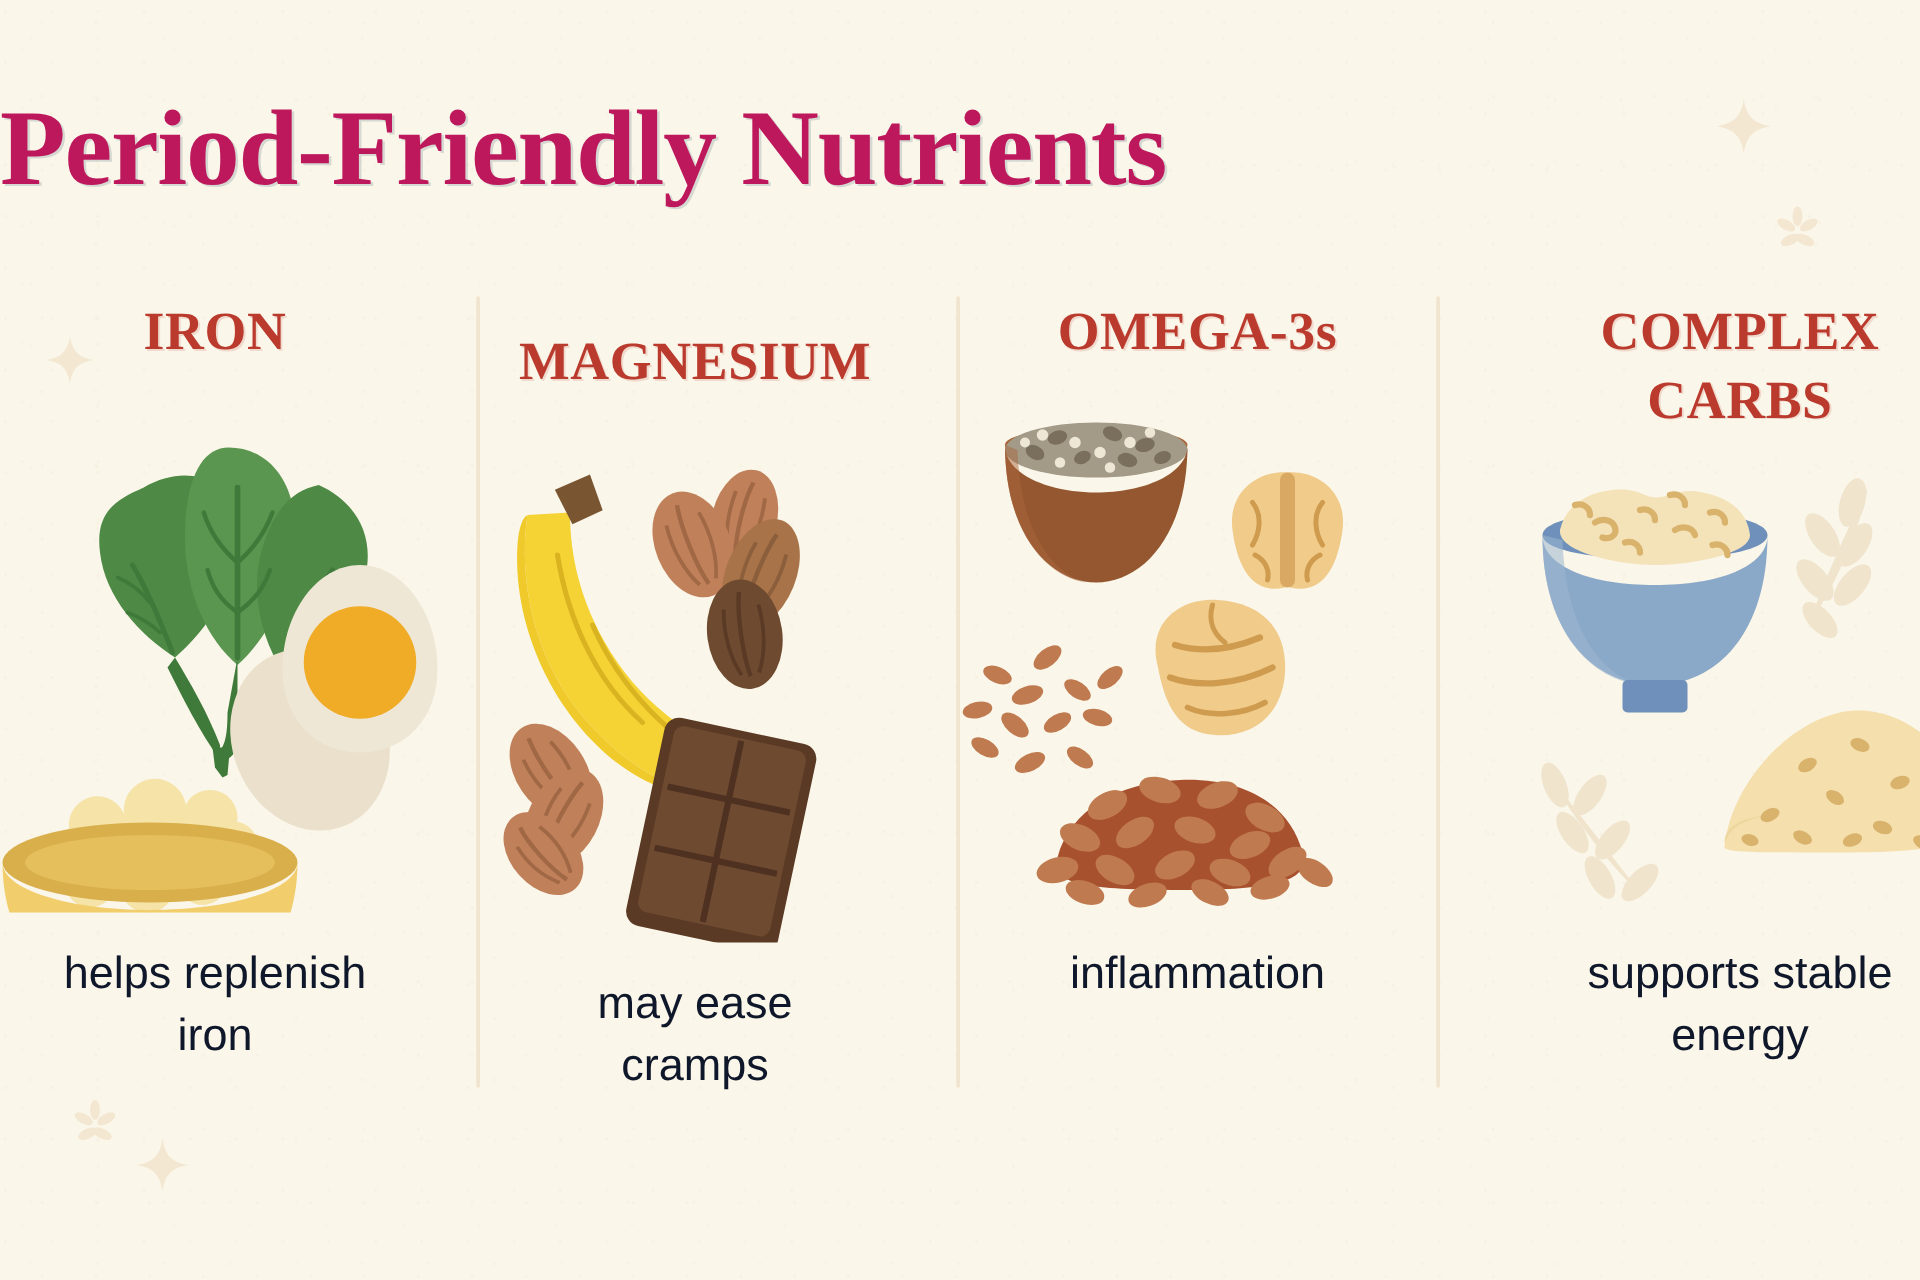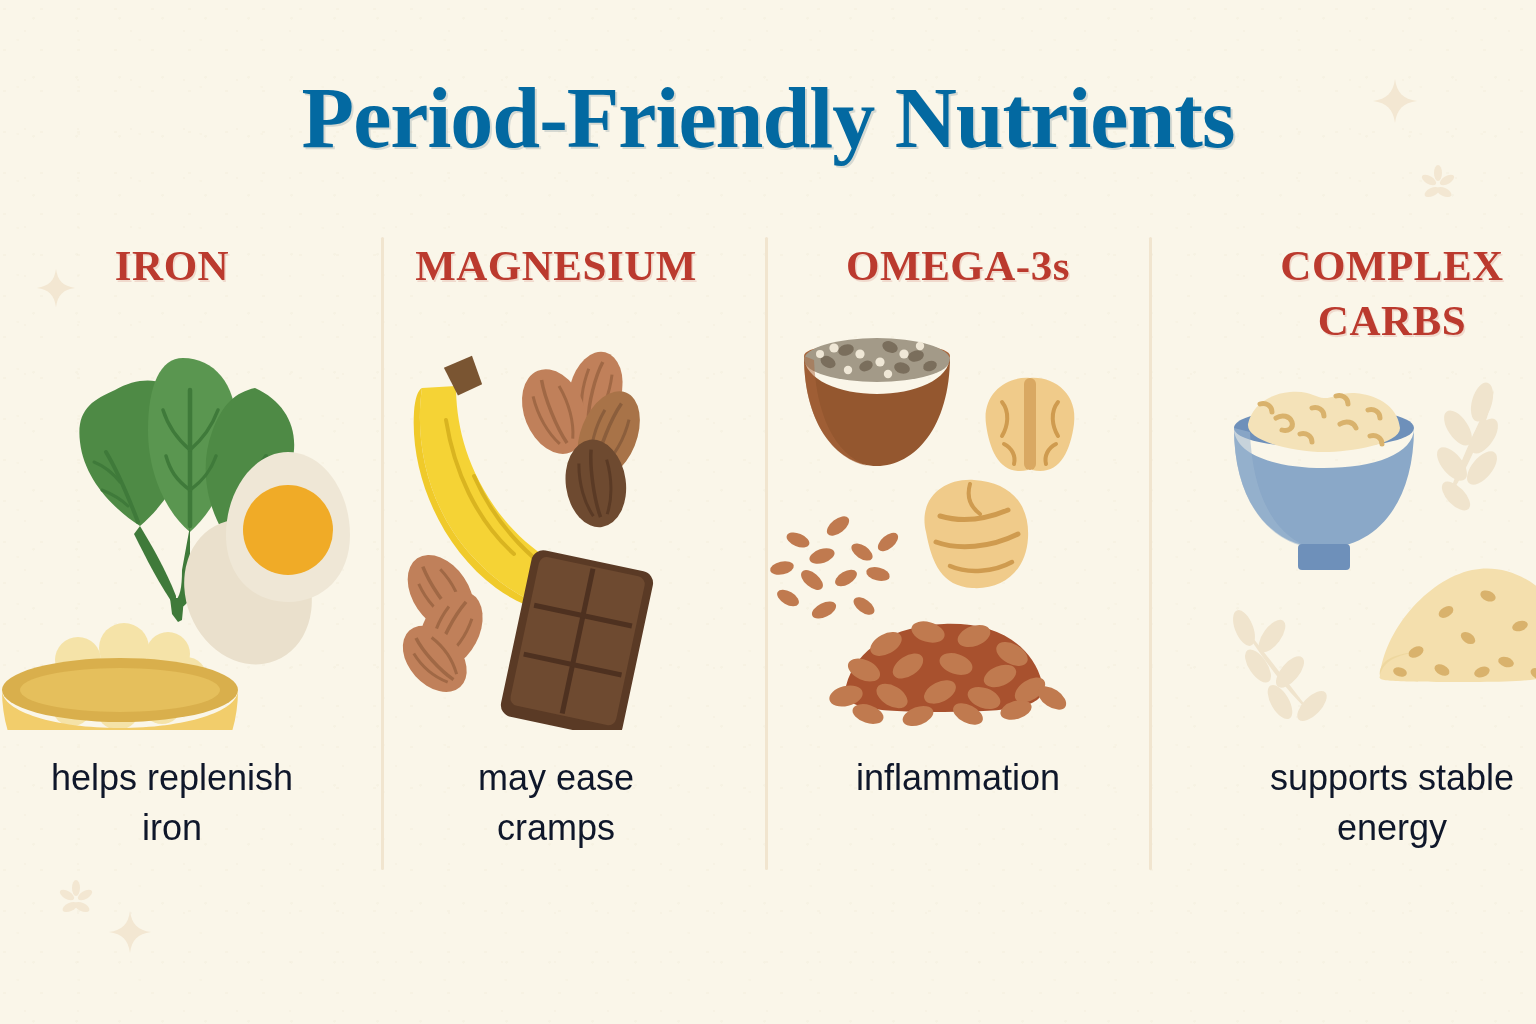--- a/index.html
+++ b/index.html
@@ -29,26 +29,26 @@
       radial-gradient(circle at 29% 85%, rgba(222,210,180,.16) 0 1.2px, transparent 1.4px);
     background-size: 37px 41px, 53px 49px, 43px 59px, 61px 47px;
   }
 
   
   #title {
     position: absolute;
     top: 68px;
     left: 0;
     width: 1536px;
-    text-align: center;
+    text-align: left;
     font-family: "Liberation Serif", "DejaVu Serif", serif;
     font-weight: 700;
     font-size: 86px;
     letter-spacing: -1px;
-    color: #0369a1;
+    color: #be185d;
     text-shadow: 2px 2px 0 rgba(33,69,95,.16);
     white-space: nowrap;
   }
 
   
   .divider {
     position: absolute;
     top: 237px;
     width: 3px;
     height: 633px;
@@ -199,21 +199,21 @@
         </g>
       </svg>
     </div>
 
     <div class="col-cap">
       <div>helps replenish</div>
       <div>iron</div>
     </div>
   </div>
 
-  <div class="col" style="left:384px;">
+  <div class="col" style="left:384px;margin-top:24px;">
     <div class="col-head">MAGNESIUM</div>
 
     <div class="col-art">
       <svg width="384" height="400" viewBox="0 0 384 400">
 
         <g>
           <path d="M38 58 C30 112 44 178 88 226 C132 274 186 292 216 280 C226 276 228 266 220 258 C188 246 140 220 110 176 C80 132 72 90 72 56 Z" fill="#f5d335"></path>
           <path d="M38 58 C30 112 44 178 88 226 C132 274 186 292 216 280 C198 292 150 286 112 258 C58 218 26 146 30 82 C31 68 34 60 38 58 Z" fill="#f0ca2a"></path>
           <path d="M62 34 L92 28 L96 58 L70 64 Z" fill="#7a5532" transform="rotate(-12 79 46)"></path>
           <ellipse cx="222" cy="268" rx="15" ry="13" fill="#7a5532"></ellipse>

